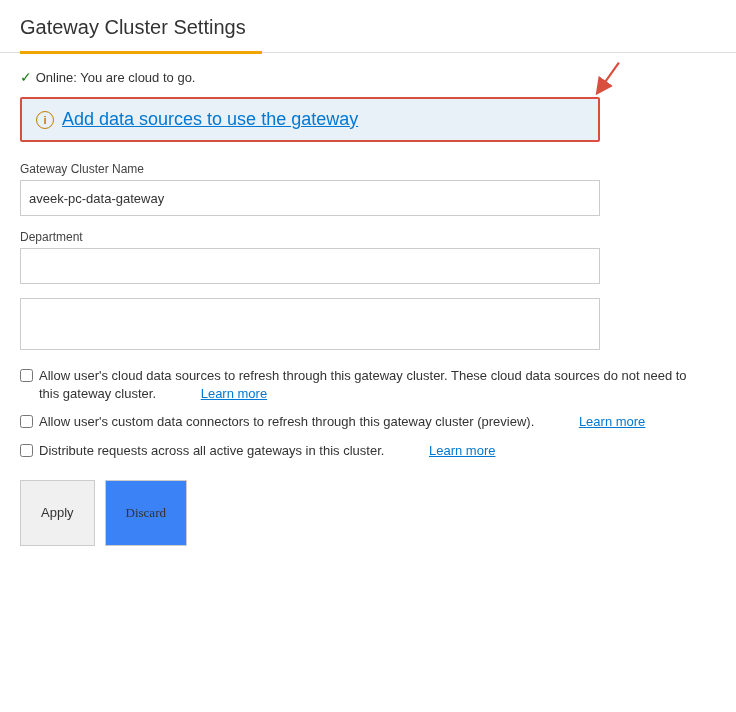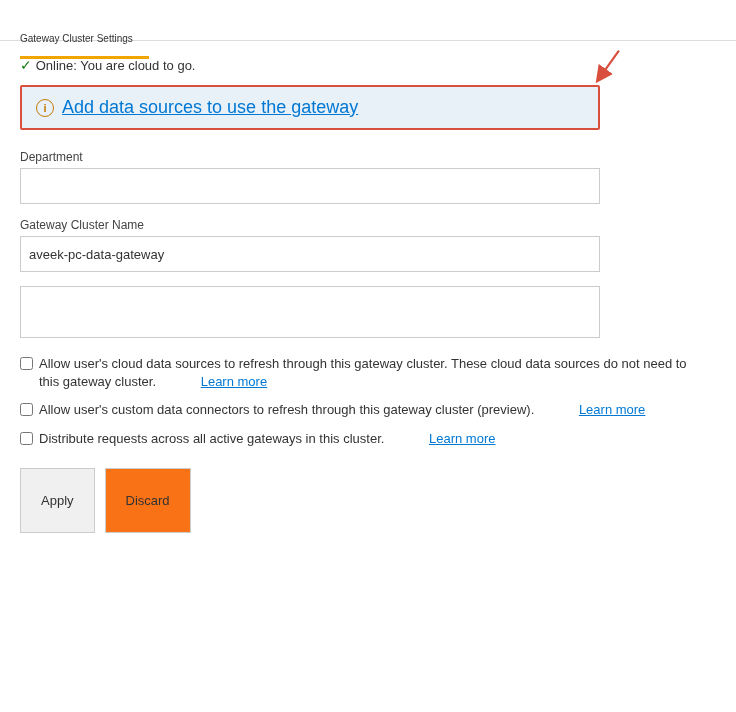--- a/index.html
+++ b/index.html
@@ -16,26 +16,26 @@
     
     .tabs {
       display: flex;
       border-bottom: 1px solid #ddd;
       padding: 0 20px;
       margin-bottom: 16px;
     }
     .tab {
       padding: 14px 16px 12px 0;
       margin-right: 24px;
-      font-size: 10px;
+      font-size: 20px;
       color: #555;
       cursor: pointer;
       border-bottom: 3px solid transparent;
       position: relative;
-      top: 19px;
+      top: 2px;
     }
     .tab.active {
       color: #333;
       border-bottom: 3px solid #f0a500;
       font-weight: 400;
     }
     .tab:not(.active) {
       color: #0078d4;
     }
 
@@ -169,21 +169,22 @@
       border: 1px solid #ccc;
       background: #f0f0f0;
       color: #333;
       cursor: pointer;
       min-width: 60px;
     }
     .btn-apply {
       background: #f0f0f0;
     }
     .btn-discard {
-      background: #f97316;
+      background: #3b82f6;
+      font-family: Liberation Serif, serif;
     }
   </style>
 </head>
 <body>
 
 <div class="tabs">
   <div class="tab active">
     <span>Gateway Cluster Settings</span>
   </div>
 </div>
@@ -205,27 +206,27 @@
           <marker id="arrowhead" markerWidth="8" markerHeight="8" refX="4" refY="4" orient="auto">
             <polygon points="0 0, 8 4, 0 8" fill="#d94f3d"></polygon>
           </marker>
         </defs>
         <line x1="40" y1="5" x2="15" y2="40" stroke="#d94f3d" stroke-width="3" marker-end="url(#arrowhead)"></line>
       </svg>
     </div>
   </div>
 
   <div class="field-group">
+    <label class="field-label">Gateway Cluster Name</label>
+    <input type="text" class="field-input" value="aveek-pc-data-gateway" style="">
+  </div>
+
+  <div class="field-group">
     <label class="field-label">Department</label>
     <input type="text" class="field-input" value="" style="">
-  </div>
-
-  <div class="field-group">
-    <label class="field-label">Gateway Cluster Name</label>
-    <input type="text" class="field-input" value="aveek-pc-data-gateway" style="">
   </div>
 
   <div class="field-group">
     <textarea class="field-textarea" style=""></textarea>
   </div>
 
 
   <div class="checkbox-group">
     <input type="checkbox" id="cb1" style="">
     <label class="checkbox-label" for="cb1">

